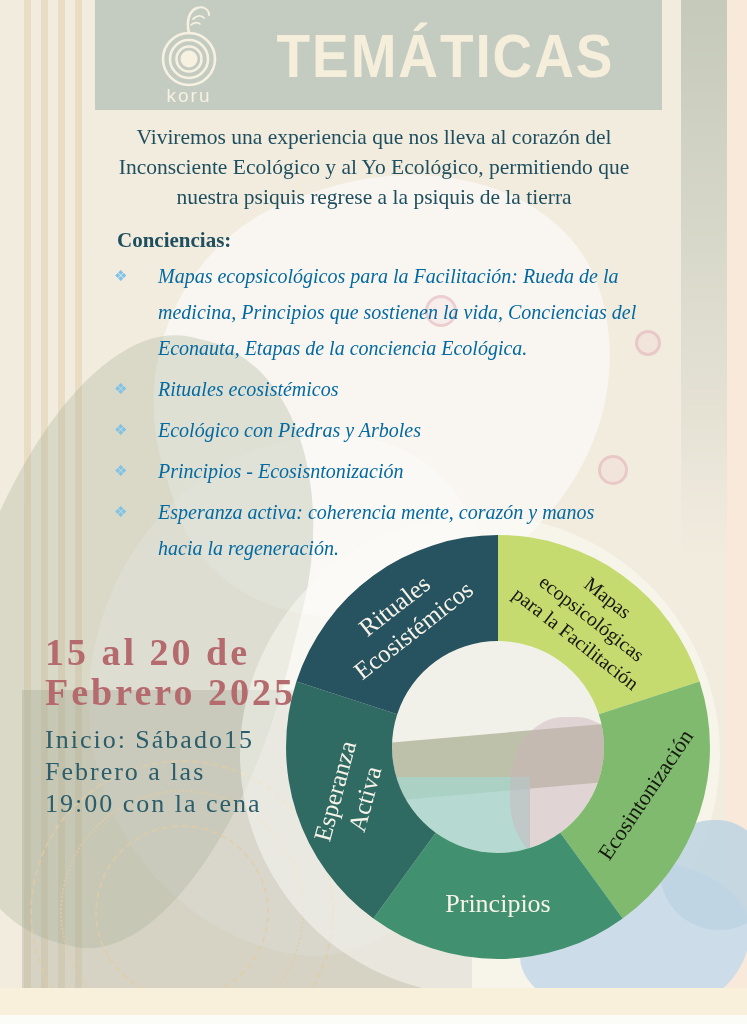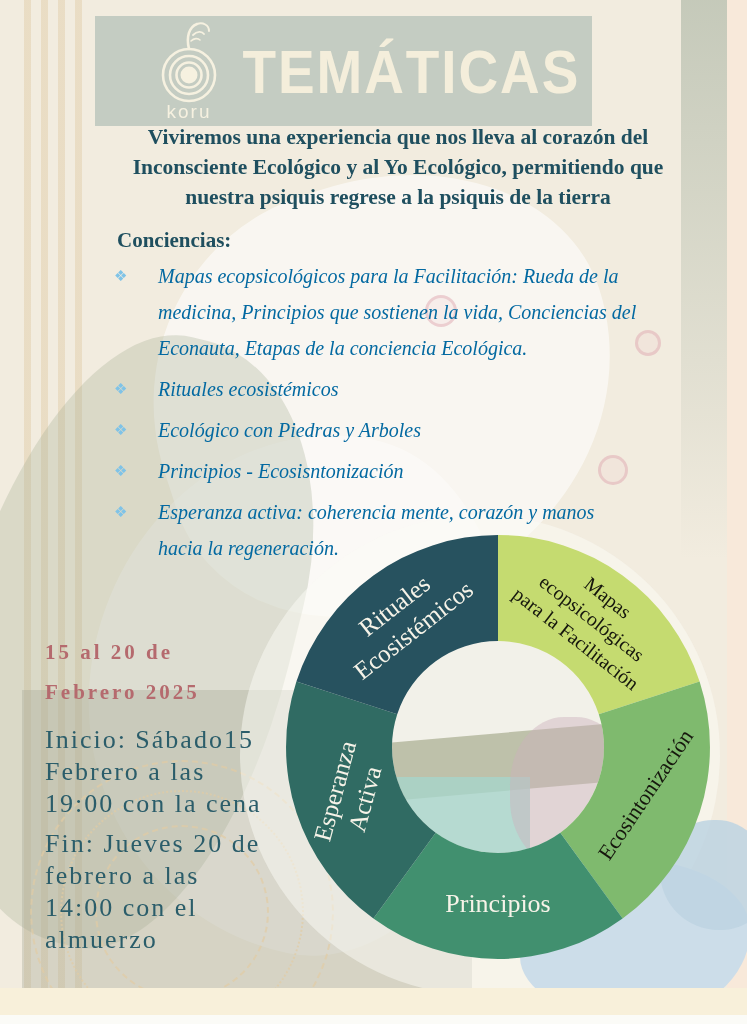--- a/index.html
+++ b/index.html
@@ -31,43 +31,43 @@
   .fp3{left:598px;top:455px;width:24px;height:24px;}
   .halo{left:240px;top:515px;width:480px;height:480px;border-radius:50%;background:rgba(252,252,246,.5);}
   .flower-blue-1{left:520px;top:860px;width:230px;height:158px;background:#ccdde9;
     border-radius:45% 55% 50% 50%/55% 48% 60% 42%;}
   .flower-blue-2{left:660px;top:820px;width:110px;height:110px;background:rgba(189,211,226,.85);
     border-radius:50% 50% 45% 55%/48% 55% 45% 55%;}
   .band-bottom-cream{left:0;top:988px;width:747px;height:36px;background:#f8f0da;}
   .band-bottom-white{left:0;top:1015px;width:747px;height:9px;background:#fbfbf7;}
 
   
-  .banner{position:absolute;left:95px;top:16px;width:497px;height:110px;background:#c4ccc2;
+  .banner{position:absolute;left:95px;top:0;width:567px;height:110px;background:#c4ccc2;
     display:flex;align-items:center;z-index:5;}
   .logo{margin-left:48px;width:96px;height:104px;flex:none;}
   .title{flex:1;text-align:center;font-family:"Liberation Sans",sans-serif;font-weight:700;
     font-size:56px;letter-spacing:2px;color:#f4eedb;transform:scale(.98,1.1);margin-right:10px;}
 
   
   .intro{position:absolute;left:58px;top:122px;width:632px;z-index:5;
-    text-align:center;font-weight:700;font-size:21.5px;line-height:30px;color:#1f4f5f;white-space:pre-line;margin-left:24px;}
+    text-align:center;font-weight:400;font-size:21.5px;line-height:30px;color:#1f4f5f;white-space:pre-line;}
 
   
   .learn-heading{position:absolute;left:117px;top:228px;z-index:5;
     font-weight:700;font-size:21px;color:#1f4f5f;}
   .learn-list{position:absolute;left:112px;top:258px;width:556px;z-index:5;
     list-style:none;margin:0;padding:0;}
   .learn-list li{display:flex;align-items:flex-start;margin-bottom:5px;}
   .bullet{flex:none;width:44px;font-size:15px;color:#7fc3e7;line-height:36px;padding-left:2px;
     font-family:"DejaVu Sans",sans-serif;}
   .item-text{flex:1;font-style:italic;font-size:20px;line-height:36px;color:#0369a1;white-space:pre-line;}
 
   
   .dates-heading{position:absolute;left:45px;top:632px;width:260px;z-index:5;
-    font-weight:700;font-size:21px;line-height:40px;letter-spacing:3px;color:#b56a6e;white-space:pre-line;}
+    font-weight:700;font-size:38px;line-height:40px;letter-spacing:3px;color:#b56a6e;white-space:pre-line;}
   .sched{position:absolute;left:45px;width:260px;z-index:5;
     font-size:26px;line-height:32px;letter-spacing:2px;color:#2b5d6a;white-space:pre-line;}
   .sched.start{top:724px;}
   .sched.end{top:828px;}
 
   
   .hole-fill{position:absolute;left:392px;top:641px;width:212px;height:212px;border-radius:50%;
     overflow:hidden;background:#f2f1e9;z-index:1;}
   .hole-sage{position:absolute;left:-10px;top:92px;width:240px;height:58px;
     background:rgba(148,153,118,.55);transform:rotate(-5deg);}
@@ -150,24 +150,20 @@
         <span class="item-text">Esperanza activa: coherencia mente, corazón y manos
 hacia la regeneración.</span>
       </li>
     </ul>
 
   <div class="dates-heading">15 al 20 de
 Febrero 2025</div>
   <div class="sched start">Inicio: Sábado15
 Febrero a las
 19:00 con la cena</div>
-  <div class="sched end">Fin: Jueves 20 de
-febrero a las
-14:00 con el
-almuerzo</div>
 
   <div class="hole-fill">
     <div class="hole-sage"></div>
     <div class="hole-aqua"></div>
     <div class="hole-mauve"></div>
   </div>
   <svg id="wheel-svg" width="747" height="1024" viewBox="0 0 747 1024">
       <path d="M 498.0 535.0 A 212 212 0 0 1 699.6 681.5 L 598.8 714.2 A 106 106 0 0 0 498.0 641.0 Z" fill="#c5db70"></path>
       <path d="M 699.6 681.5 A 212 212 0 0 1 622.6 918.5 L 560.3 832.8 A 106 106 0 0 0 598.8 714.2 Z" fill="#7fba6e"></path>
       <path d="M 622.6 918.5 A 212 212 0 0 1 373.4 918.5 L 435.7 832.8 A 106 106 0 0 0 560.3 832.8 Z" fill="#41906f"></path>

